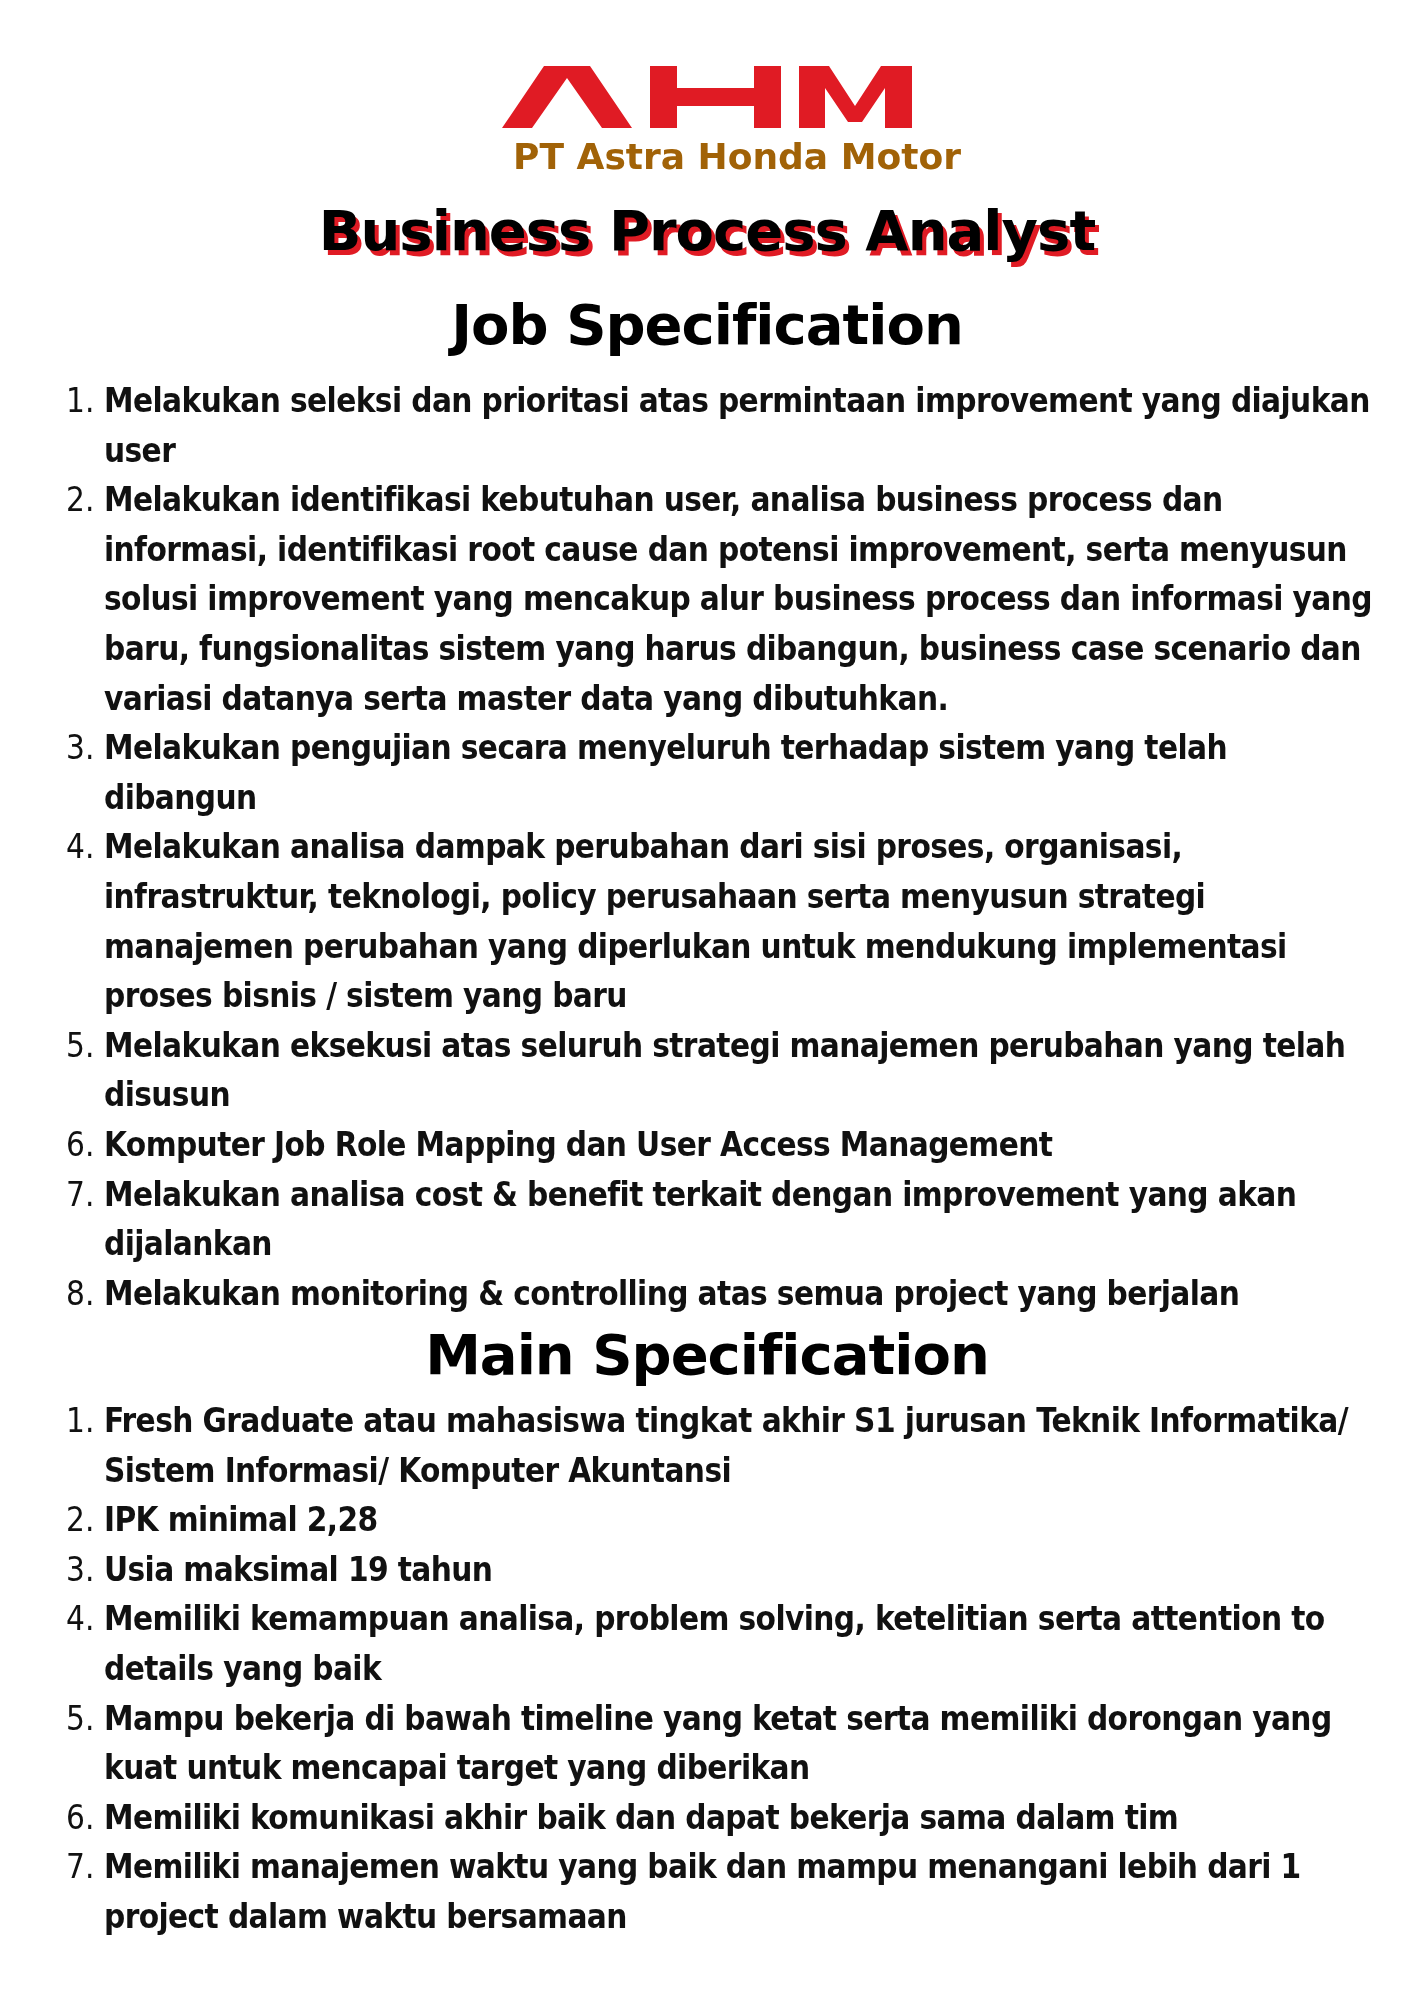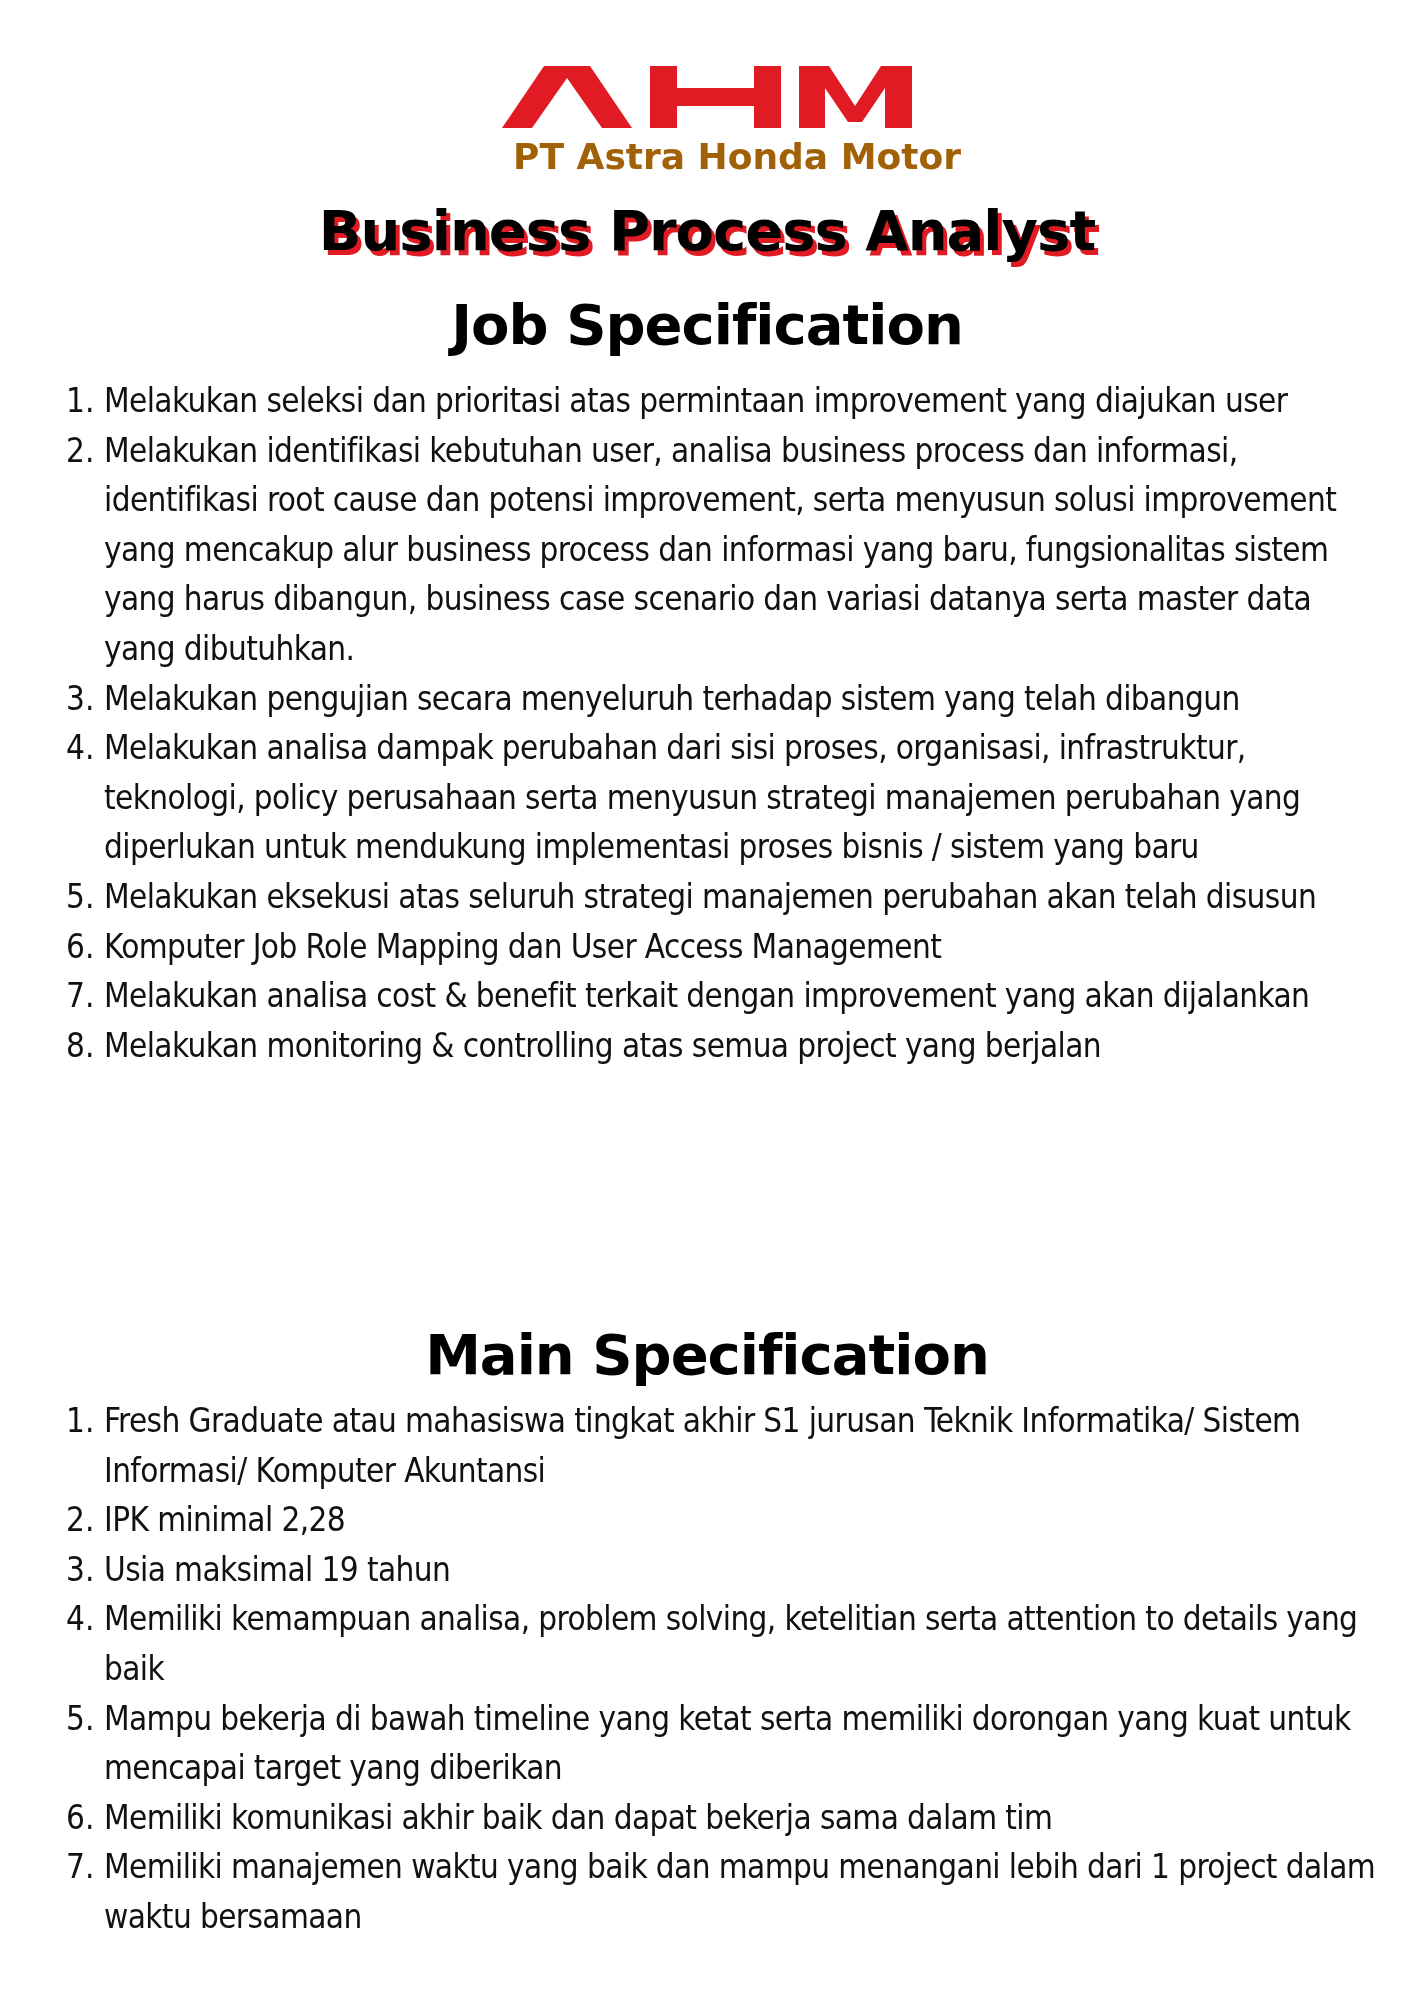--- a/index.html
+++ b/index.html
@@ -85,20 +85,21 @@
     }
     .spec-num {
       flex: 0 0 38px;
       width: 38px;
       text-align: left;
       white-space: nowrap;
     }
     .spec-text {
       flex: 1 1 auto;
       letter-spacing: -0.6px;
+      font-weight: bold;
     }
   </style>
 </head>
 <body>
 
 <div class="logo">
   <svg width="410" height="62" viewBox="0 0 410 62" aria-hidden="true">
 
     <polygon points="0,62 42,0 88,0 130,62 100,62 65,12 30,62" fill="#e01b24"></polygon>
 
@@ -128,21 +129,21 @@
   <li class="spec-item">
     <span class="spec-num">3.</span>
     <span class="spec-text">Melakukan pengujian secara menyeluruh terhadap sistem yang telah dibangun</span>
   </li>
   <li class="spec-item">
     <span class="spec-num">4.</span>
     <span class="spec-text">Melakukan analisa dampak perubahan dari sisi proses, organisasi, infrastruktur, teknologi, policy perusahaan serta menyusun strategi manajemen perubahan yang diperlukan untuk mendukung implementasi proses bisnis / sistem yang baru</span>
   </li>
   <li class="spec-item">
     <span class="spec-num">5.</span>
-    <span class="spec-text">Melakukan eksekusi atas seluruh strategi manajemen perubahan akan telah disusun</span>
+    <span class="spec-text">Melakukan eksekusi atas seluruh strategi manajemen perubahan yang telah disusun</span>
   </li>
   <li class="spec-item">
     <span class="spec-num">6.</span>
     <span class="spec-text">Komputer Job Role Mapping dan User Access Management</span>
   </li>
   <li class="spec-item">
     <span class="spec-num">7.</span>
     <span class="spec-text">Melakukan analisa cost &amp; benefit terkait dengan improvement yang akan dijalankan</span>
   </li>
   <li class="spec-item">

